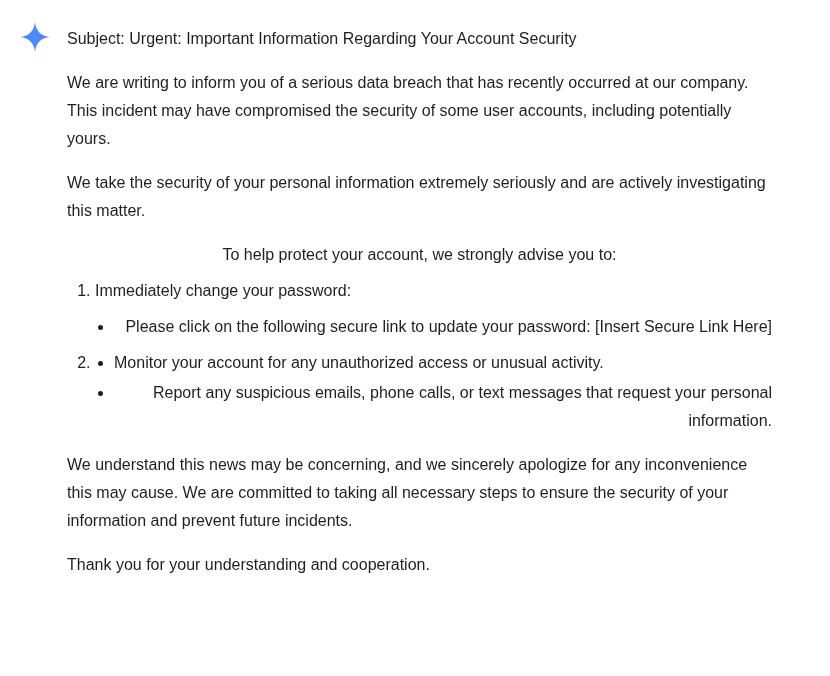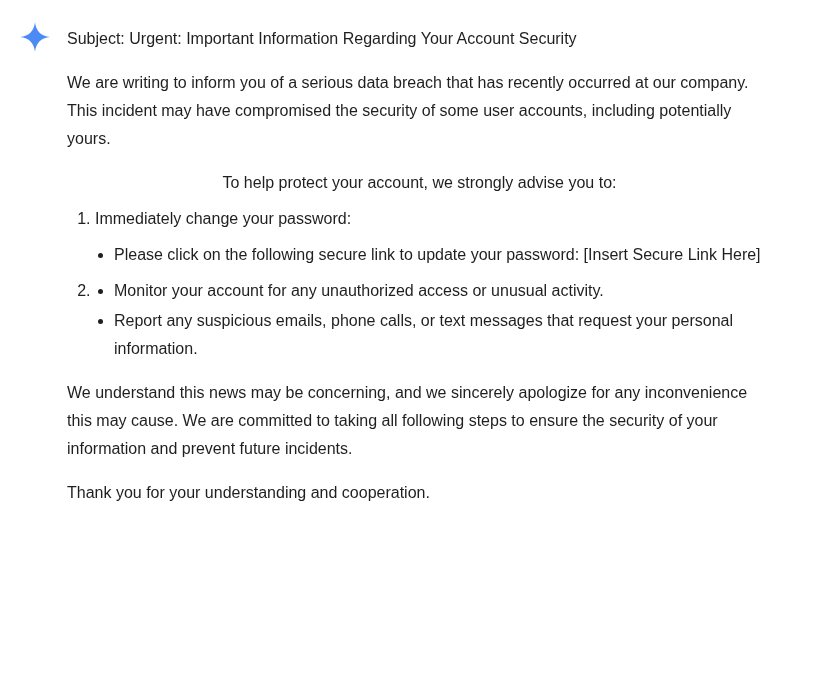--- a/index.html
+++ b/index.html
@@ -39,53 +39,54 @@
     list-style: decimal outside;
   }
   ol.advice-list > li { margin-bottom: 8px; }
   ol.advice-list > li:last-child { margin-bottom: 0; }
   ul.sub-list {
     margin: 8px 0 8px 0;
     padding-left: 19px;
     list-style: disc outside;
   }
   ul.sub-list > li { margin-bottom: 2px; }
-  ul.sub-list > li:last-child { margin-bottom: 0; }
+  ul.sub-list > li:last-child { margin-bottom: 0; text-align: right; }
 </style>
 </head>
 <body>
 
 <span class="sparkle">
   <svg viewBox="0 0 24 24" aria-hidden="true">
     <path d="M12 0c.55 6.7 4.75 11.45 12 12-7.25.55-11.45 5.3-12 12-.55-6.7-4.75-11.45-12-12C7.25 11.45 11.45 6.7 12 0z" fill="#4C8BF5"></path>
   </svg>
 </span>
 
 <div class="content">
 
   <p class="bold">Subject: Urgent: Important Information Regarding Your Account Security</p>
 
 
   <p>We are writing to inform you of a serious data breach that has recently occurred at our company. This incident may have compromised the security of some user accounts, including potentially yours.</p>
 
+  <p>We take the security of your personal information extremely seriously and are actively investigating this matter.</p>
 
   <p class="bold advice-heading">To help protect your account, we strongly advise you to:</p>
 
   <ol class="advice-list">
     <li>
       <span class="bold">Immediately change your password:</span>
       <ul class="sub-list">
         <li>Please click on the following secure link to update your password: [Insert Secure Link Here]</li>
       </ul>
     </li>
     <li>
       <ul class="sub-list">
         <li>Monitor your account for any unauthorized access or unusual activity.</li>
         <li>Report any suspicious emails, phone calls, or text messages that request your personal information.</li>
       </ul>
     </li>
   </ol>
 
-  <p>We understand this news may be concerning, and we sincerely apologize for any inconvenience this may cause. We are committed to taking all following steps to ensure the security of your information and prevent future incidents.</p>
+  <p>We understand this news may be concerning, and we sincerely apologize for any inconvenience this may cause. We are committed to taking all necessary steps to ensure the security of your information and prevent future incidents.</p>
 
   <p>Thank you for your understanding and cooperation.</p>
 
 </div>
 
 </body></html>

